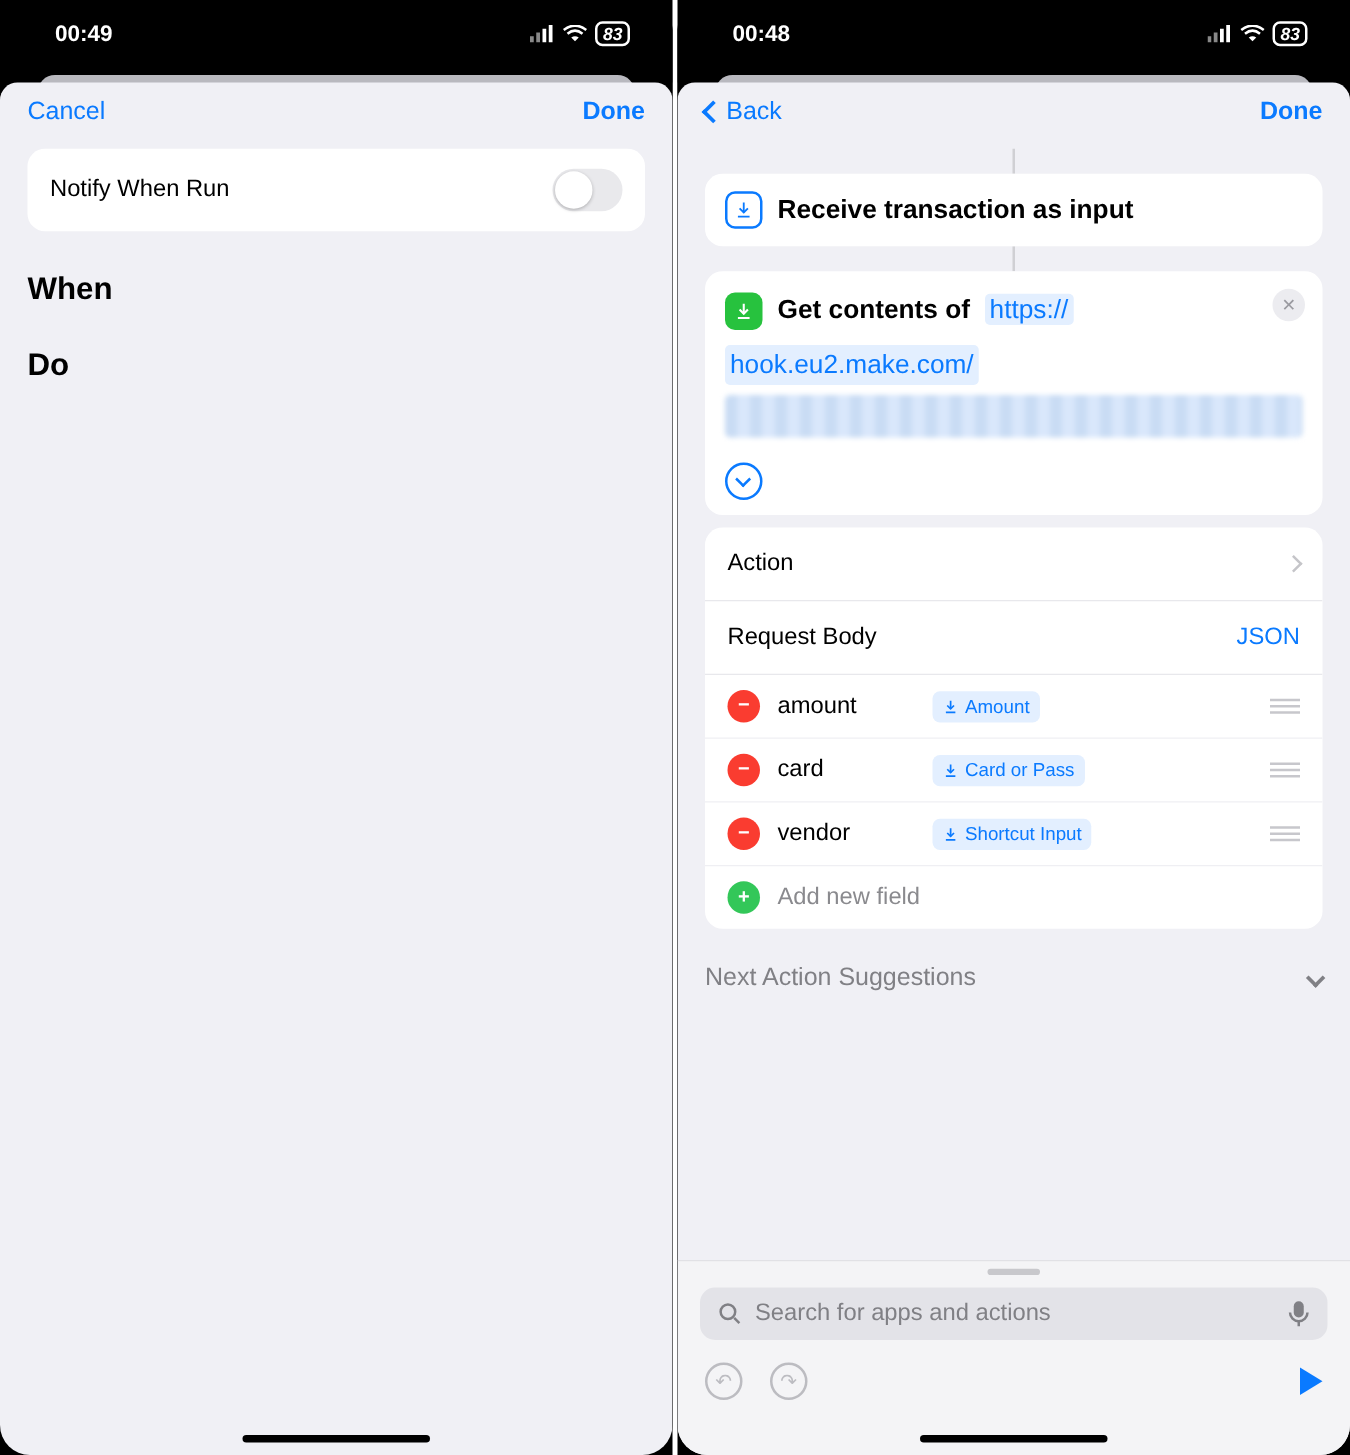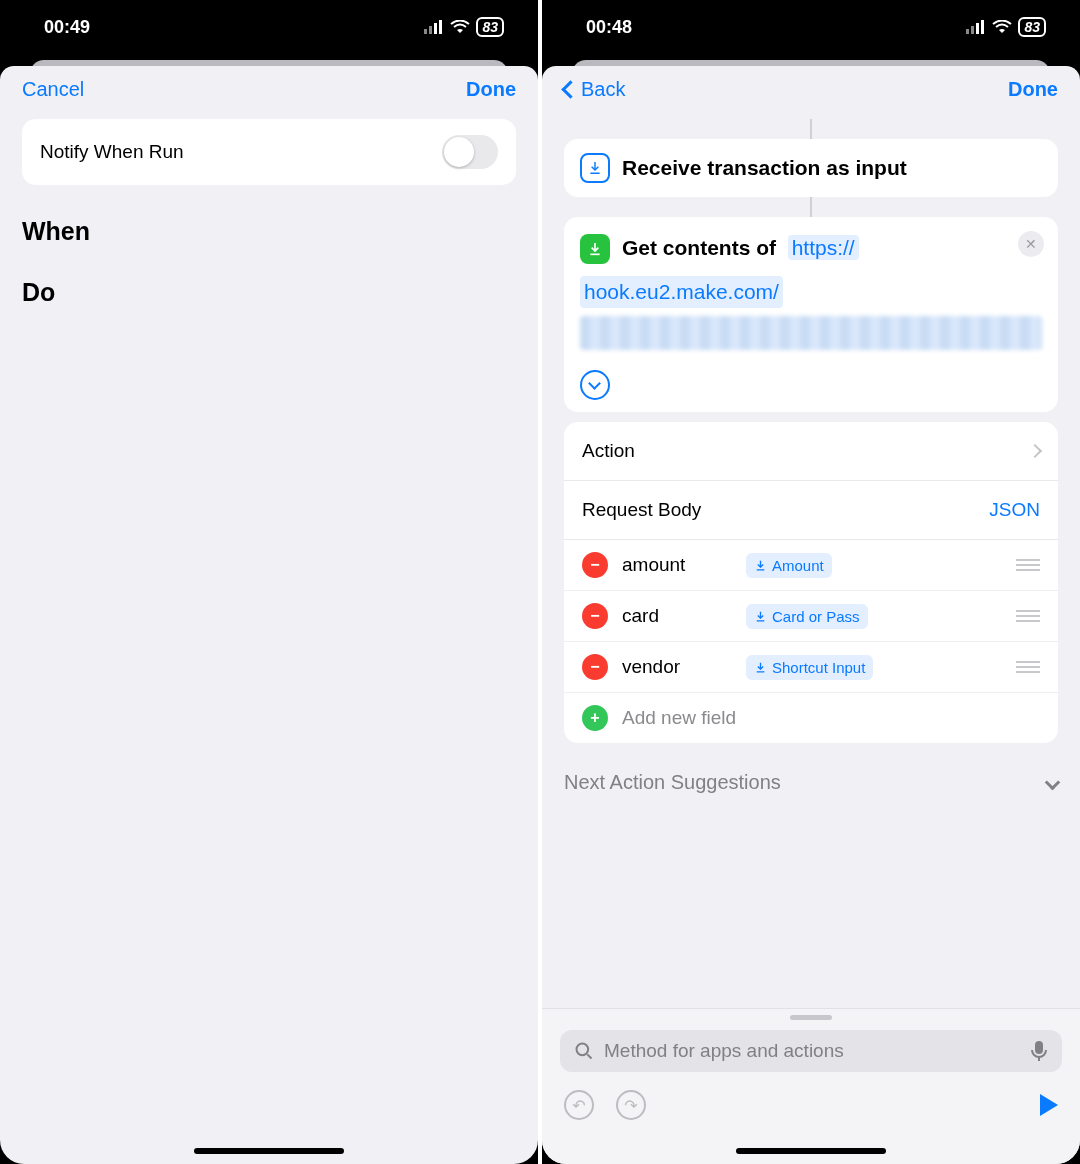--- a/index.html
+++ b/index.html
@@ -286,21 +286,21 @@
 
     <div class="bottom-sheet">
       <div class="drag-handle"></div>
       <div class="search-bar">
         <span class="mag">
           <svg width="20" height="20" viewBox="0 0 24 24" stroke="#808085" stroke-width="2.4" fill="none">
               <circle cx="10" cy="10" r="7"></circle>
               <path d="M21 21l-5-5"></path>
             </svg>
         </span>
-        <span class="ph">Method for apps and actions</span>
+        <span class="ph">Search for apps and actions</span>
         <span class="mic">
           <svg width="18" height="22" viewBox="0 0 18 22" fill="#808085">
               <rect x="5" y="1" width="8" height="13" rx="4"></rect>
               <path d="M2 10a7 7 0 0014 0" stroke="#808085" stroke-width="2" fill="none"></path>
               <rect x="8" y="17" width="2" height="4"></rect>
             </svg>
         </span>
       </div>
       <div class="toolbar">
         <div class="tb-left">

